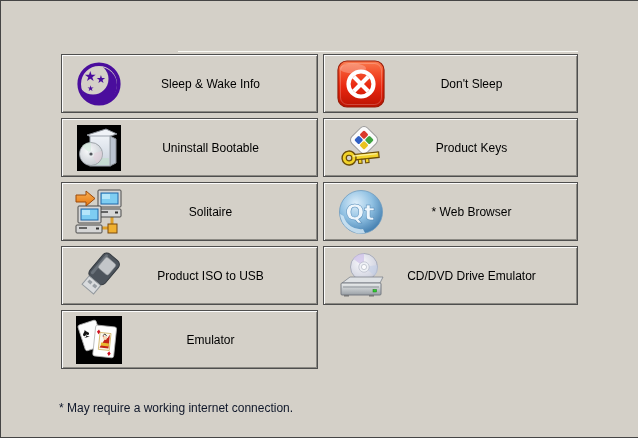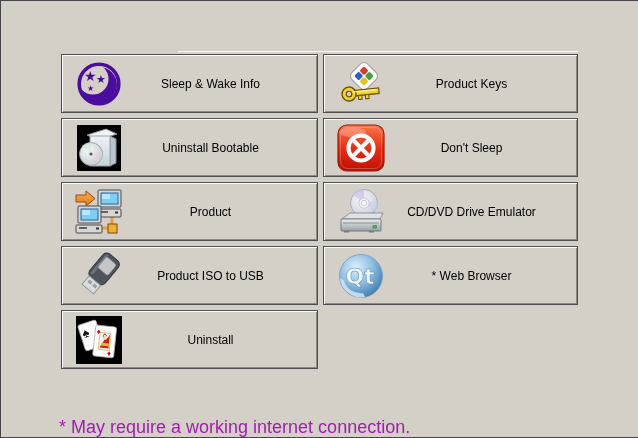--- a/index.html
+++ b/index.html
@@ -14,21 +14,21 @@
   .col{position:absolute;display:flex;flex-direction:column;gap:5px;}
   #col-left{left:60px;top:53px;width:257px;}
   #col-right{left:322px;top:53px;width:255px;}
   .btn{
     height:59px;box-sizing:border-box;display:flex;align-items:center;
     background:#d4d0c8;border:1px solid #4e4e4e;cursor:pointer;
     box-shadow:inset 1px 1px 0 #fcfcfc, inset -1px -1px 0 #8c8a84;
   }
   .icon-box{width:58px;margin-left:8px;display:flex;align-items:center;justify-content:center;flex:0 0 auto;}
   .btn-label{flex:1;text-align:center;font-size:12px;color:#000;padding-right:24px;white-space:nowrap;}
-  #footnote{position:absolute;left:58px;top:400px;font-size:18px;color:#a21caf;margin-top:16px;}
+  #footnote{position:absolute;left:58px;top:400px;font-size:12px;color:#0f172a;}
   svg{display:block;}
 </style>
 </head>
 <body>
 
 <div id="window">
   <div class="hl-line"></div>
 
   <div class="col" id="col-left">
 
@@ -93,21 +93,21 @@
           <rect x="40" y="23.5" width="3" height="2" fill="#333"></rect>
           <rect x="3" y="18" width="23" height="17" rx="1" fill="#d6d6d6" stroke="#4a4a4a"></rect>
           <rect x="6" y="21" width="17" height="11" fill="#7ecdf2" stroke="#1f66a8"></rect>
           <rect x="7" y="22" width="8" height="5" fill="#b5e6fa"></rect>
           <rect x="1" y="37" width="26" height="8" rx="1" fill="#d6d6d6" stroke="#4a4a4a"></rect>
           <line x1="4" y1="40" x2="12" y2="40" stroke="#333" stroke-width="1.4"></line>
           <rect x="21" y="39.5" width="3" height="2" fill="#333"></rect>
           <polygon points="1,7 11,7 11,3 20,10.5 11,18 11,14 1,14" fill="url(#arrg)" stroke="#9c4a0a"></polygon>
         </svg>
       </span>
-      <span class="btn-label">Product</span>
+      <span class="btn-label">Solitaire</span>
     </div>
 
     <div class="btn">
       <span class="icon-box">
         <svg width="48" height="48" viewBox="0 0 48 48">
           <g transform="rotate(40 24 23)">
             <rect x="14" y="0" width="20" height="30" rx="5" fill="#4d545c" stroke="#343a40"></rect>
             <rect x="16" y="2" width="3" height="25" rx="1.5" fill="#6a727a"></rect>
             <rect x="18" y="4" width="13" height="14" rx="2" fill="#c3c6c9" stroke="#8e9296" stroke-width="0.6"></rect>
             <rect x="17" y="30" width="15" height="11" fill="#d9dbdd" stroke="#93999e"></rect>
@@ -132,25 +132,47 @@
             <text x="19.5" y="19" font-size="8" fill="#cf1020">♦</text>
             <text x="32" y="39.5" font-size="8" fill="#cf1020">♦</text>
             <rect x="23" y="17" width="11" height="17" fill="#fbf6ec" stroke="#caa84c" stroke-width="0.7"></rect>
             <path d="M24,32 L28,24 L26,20 L31,22 L33,18 L33,32 Z" fill="#c42418"></path>
             <circle cx="28.5" cy="22" r="2" fill="#f6d9b8"></circle>
             <rect x="25" y="27" width="8" height="3" fill="#e8b830"></rect>
             <path d="M26,20 l2,-2 2,2" stroke="#222" fill="none" stroke-width="0.8"></path>
           </g>
         </svg>
       </span>
-      <span class="btn-label">Uninstall</span>
+      <span class="btn-label">Emulator</span>
     </div>
   </div>
 
   <div class="col" id="col-right">
+
+    <div class="btn">
+      <span class="icon-box">
+        <svg width="48" height="48" viewBox="0 0 48 48">
+          <defs>
+            <linearGradient id="redg" x1="0" y1="0" x2="0" y2="1">
+              <stop offset="0" stop-color="#fa7a4e"></stop>
+                <stop offset="0.25" stop-color="#f3502c"></stop>
+              <stop offset="0.55" stop-color="#e92810"></stop>
+                <stop offset="1" stop-color="#bc1202"></stop>
+            </linearGradient>
+          </defs>
+          <rect x="1" y="1" width="46" height="46" rx="9" fill="url(#redg)" stroke="#9a1a06" stroke-width="1.2"></rect>
+          <rect x="3.5" y="3.5" width="41" height="41" rx="7" fill="none" stroke="#ffffff" stroke-opacity="0.22"></rect>
+          <circle cx="24" cy="24" r="12.5" fill="none" stroke="#fff" stroke-width="4.2"></circle>
+          <line x1="16.8" y1="16.8" x2="31.2" y2="31.2" stroke="#fff" stroke-width="4.2"></line>
+          <line x1="31.2" y1="16.8" x2="16.8" y2="31.2" stroke="#fff" stroke-width="4.2"></line>
+          <ellipse cx="16" cy="8.5" rx="13" ry="5" fill="#fff" opacity="0.25"></ellipse>
+        </svg>
+      </span>
+      <span class="btn-label">Don't Sleep</span>
+    </div>
 
     <div class="btn">
       <span class="icon-box">
         <svg width="44" height="48" viewBox="0 0 44 48">
           <g transform="rotate(45 25 16)">
             <rect x="14" y="5" width="22" height="22" rx="5" fill="#fbfbfb" stroke="#9a9a9a"></rect>
             <rect x="18" y="9" width="6.5" height="6.5" rx="1.5" fill="#d93a2b"></rect>
             <rect x="25.5" y="9" width="6.5" height="6.5" rx="1.5" fill="#3fa33f"></rect>
             <rect x="18" y="16.5" width="6.5" height="6.5" rx="1.5" fill="#2f5fc4"></rect>
             <rect x="25.5" y="16.5" width="6.5" height="6.5" rx="1.5" fill="#e9c31f"></rect>
@@ -165,36 +187,32 @@
           </g>
         </svg>
       </span>
       <span class="btn-label">Product Keys</span>
     </div>
 
     <div class="btn">
       <span class="icon-box">
         <svg width="48" height="48" viewBox="0 0 48 48">
           <defs>
-            <linearGradient id="redg" x1="0" y1="0" x2="0" y2="1">
-              <stop offset="0" stop-color="#fa7a4e"></stop>
-                <stop offset="0.25" stop-color="#f3502c"></stop>
-              <stop offset="0.55" stop-color="#e92810"></stop>
-                <stop offset="1" stop-color="#bc1202"></stop>
-            </linearGradient>
-          </defs>
-          <rect x="1" y="1" width="46" height="46" rx="9" fill="url(#redg)" stroke="#9a1a06" stroke-width="1.2"></rect>
-          <rect x="3.5" y="3.5" width="41" height="41" rx="7" fill="none" stroke="#ffffff" stroke-opacity="0.22"></rect>
-          <circle cx="24" cy="24" r="12.5" fill="none" stroke="#fff" stroke-width="4.2"></circle>
-          <line x1="16.8" y1="16.8" x2="31.2" y2="31.2" stroke="#fff" stroke-width="4.2"></line>
-          <line x1="31.2" y1="16.8" x2="16.8" y2="31.2" stroke="#fff" stroke-width="4.2"></line>
-          <ellipse cx="16" cy="8.5" rx="13" ry="5" fill="#fff" opacity="0.25"></ellipse>
-        </svg>
-      </span>
-      <span class="btn-label">Don't Sleep</span>
+            <radialGradient id="qtg" cx="0.38" cy="0.3" r="0.85">
+              <stop offset="0" stop-color="#ddeefa"></stop>
+                <stop offset="0.45" stop-color="#8fc0e2"></stop>
+              <stop offset="1" stop-color="#2a689e"></stop>
+            </radialGradient>
+          </defs>
+          <circle cx="24" cy="24" r="21.5" fill="url(#qtg)" stroke="#6d9cc0" stroke-width="0.8"></circle>
+          <path d="M3,26 A21.2,21.2 0 0 0 28,45.1 L26,41 A17.5,17.5 0 0 1 6.6,28 Z" fill="#d4e8f4" opacity="0.85"></path>
+          <text x="23" y="32" text-anchor="middle" font-size="22" font-weight="bold" font-family="'DejaVu Sans',sans-serif" fill="#eef6fc" stroke="#4d86b5" stroke-width="0.5">Qt</text>
+        </svg>
+      </span>
+      <span class="btn-label">* Web Browser</span>
     </div>
 
     <div class="btn">
       <span class="icon-box">
         <svg width="48" height="48" viewBox="0 0 48 48">
           <defs>
             <radialGradient id="discg" cx="0.4" cy="0.35" r="0.8">
               <stop offset="0" stop-color="#f8f8fb"></stop>
                 <stop offset="0.7" stop-color="#d4d6e2"></stop>
               <stop offset="1" stop-color="#b6bac8"></stop>
@@ -212,34 +230,16 @@
           <polygon points="5,31 13,25 46,25 43,31" fill="#dfe2e5" stroke="#7d838a" stroke-width="0.8"></polygon>
           <rect x="4" y="31" width="40" height="12" rx="1" fill="url(#driveg)" stroke="#6d737a" stroke-width="0.9"></rect>
           <line x1="6" y1="35" x2="42" y2="35" stroke="#8b9197"></line>
           <rect x="36" y="37.5" width="3.5" height="2.5" fill="#2ecc2e" stroke="#1a7a1a" stroke-width="0.5"></rect>
           <rect x="7" y="43" width="5" height="1.5" fill="#777"></rect>
           <rect x="32" y="43" width="5" height="1.5" fill="#777"></rect>
         </svg>
       </span>
       <span class="btn-label">CD/DVD Drive Emulator</span>
     </div>
-
-    <div class="btn">
-      <span class="icon-box">
-        <svg width="48" height="48" viewBox="0 0 48 48">
-          <defs>
-            <radialGradient id="qtg" cx="0.38" cy="0.3" r="0.85">
-              <stop offset="0" stop-color="#ddeefa"></stop>
-                <stop offset="0.45" stop-color="#8fc0e2"></stop>
-              <stop offset="1" stop-color="#2a689e"></stop>
-            </radialGradient>
-          </defs>
-          <circle cx="24" cy="24" r="21.5" fill="url(#qtg)" stroke="#6d9cc0" stroke-width="0.8"></circle>
-          <path d="M3,26 A21.2,21.2 0 0 0 28,45.1 L26,41 A17.5,17.5 0 0 1 6.6,28 Z" fill="#d4e8f4" opacity="0.85"></path>
-          <text x="23" y="32" text-anchor="middle" font-size="22" font-weight="bold" font-family="'DejaVu Sans',sans-serif" fill="#eef6fc" stroke="#4d86b5" stroke-width="0.5">Qt</text>
-        </svg>
-      </span>
-      <span class="btn-label">* Web Browser</span>
-    </div>
   </div>
 
   <div id="footnote">* May require a working internet connection.</div>
 </div>
 
 </body></html>

